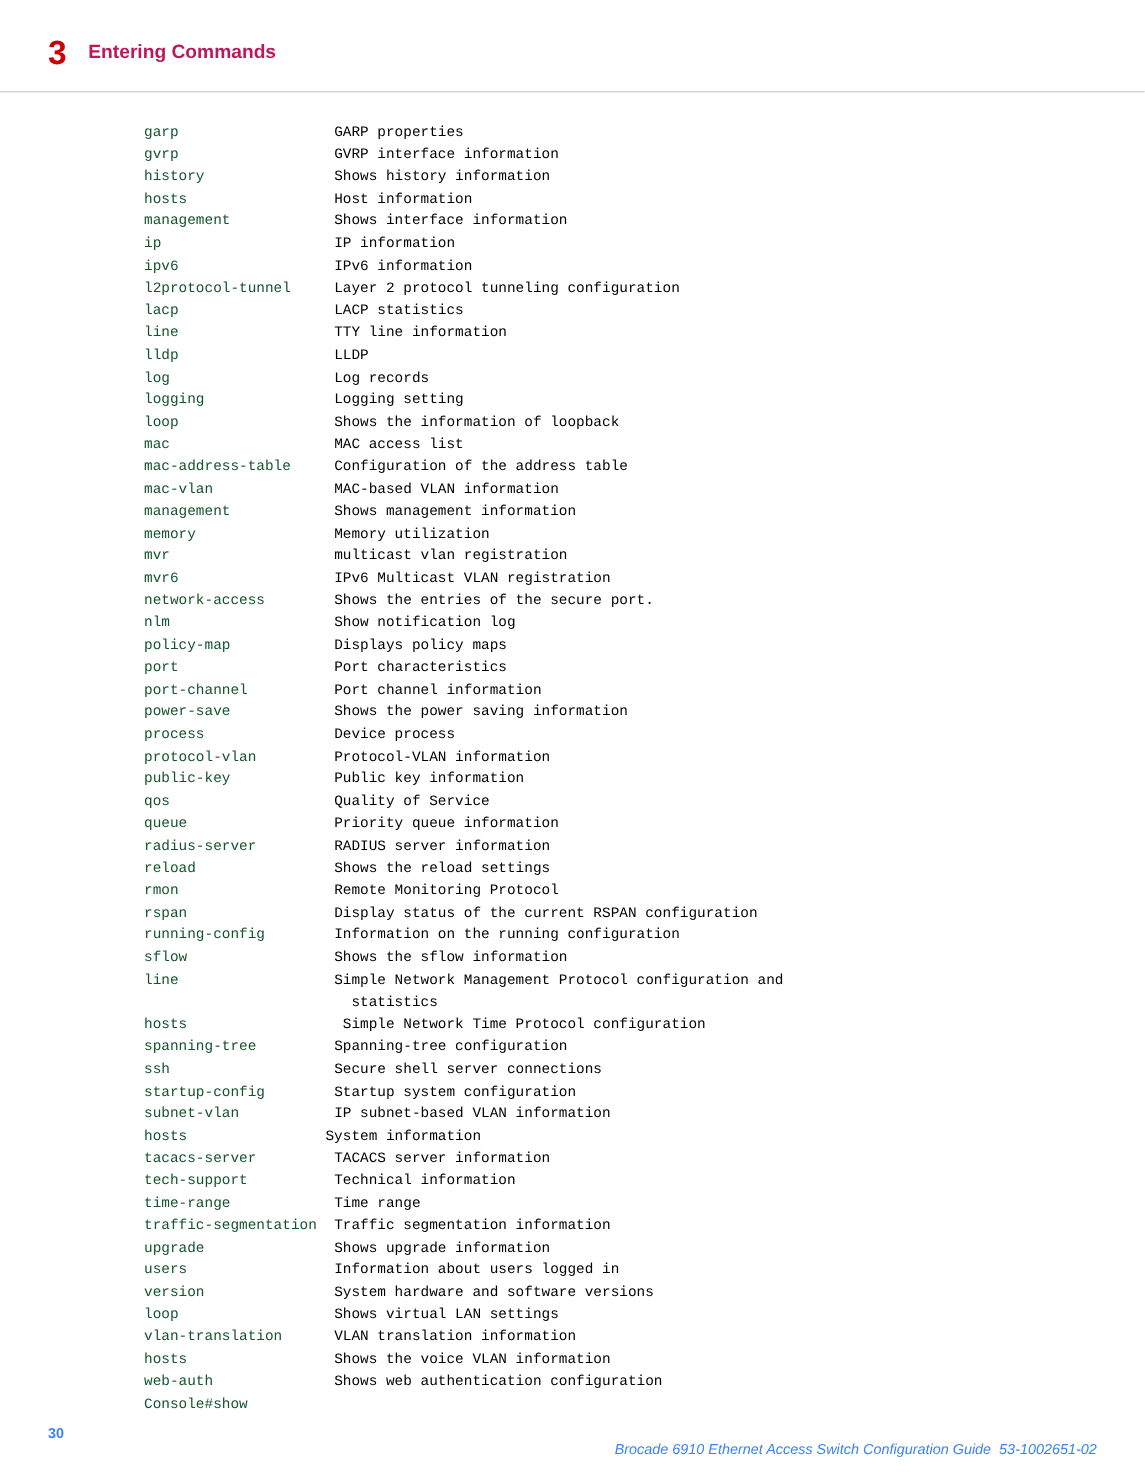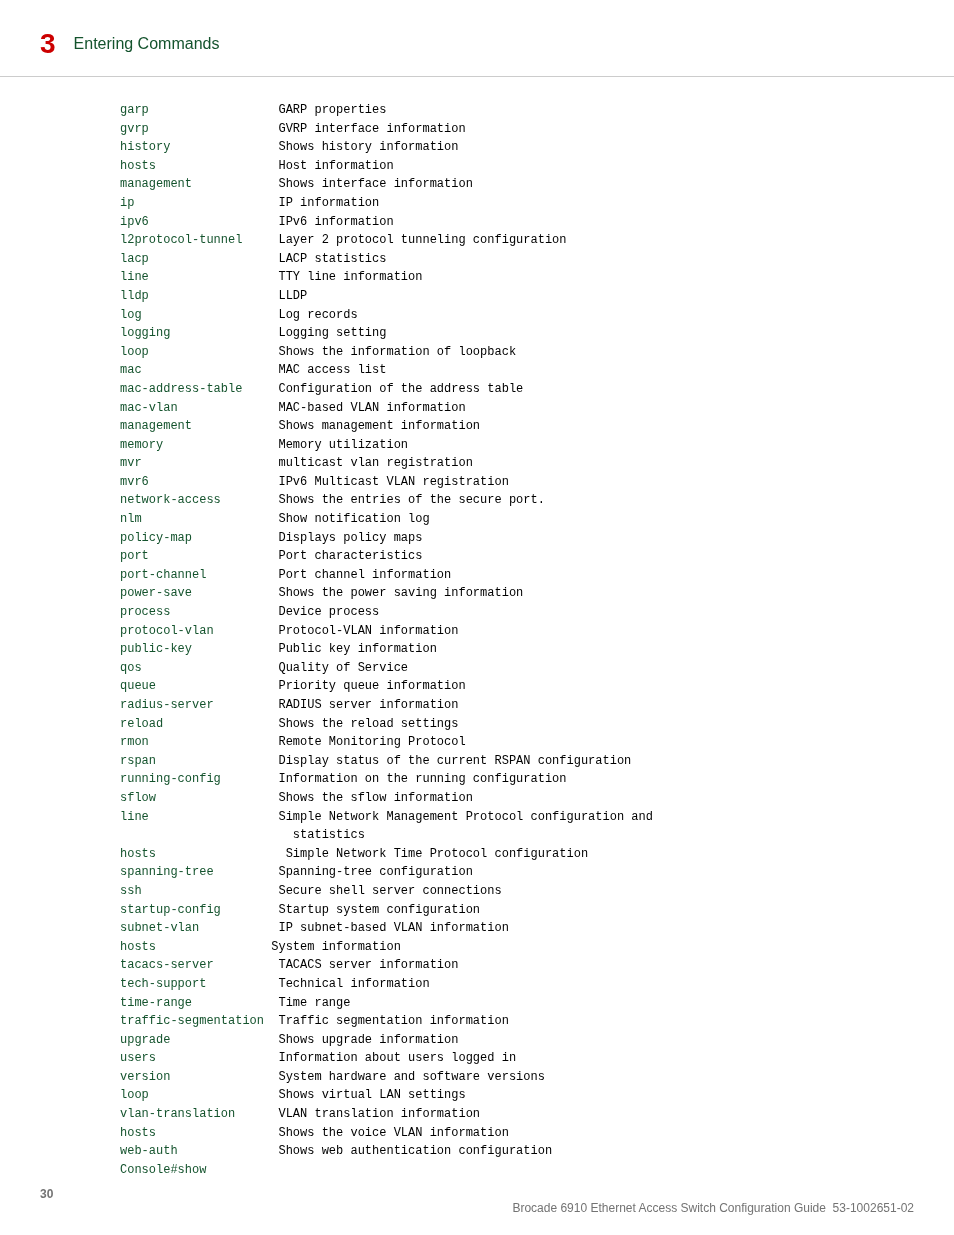--- a/index.html
+++ b/index.html
@@ -19,22 +19,22 @@
       border-bottom: 1px solid #cccccc;
     }
     .chapter-number {
       font-size: 28px;
       font-weight: bold;
       color: #cc0000;
       margin-right: 18px;
     }
     .chapter-title {
       font-size: 16px;
-      font-weight: normal;
-      color: #14532d;
+      font-weight: bold;
+      color: #be185d;
     }
     .main-content {
       padding: 24px 40px 60px 40px;
     }
     .code-block {
       font-family: 'Courier New', Courier, monospace;
       font-size: 12px;
       line-height: 1.55;
       color: #000000;
       white-space: pre;
@@ -46,26 +46,27 @@
     .page-footer {
       position: absolute;
       bottom: 24px;
       left: 0;
       right: 0;
       display: flex;
       justify-content: space-between;
       align-items: center;
       padding: 0 40px;
       font-size: 12px;
-      color: #737373;
+      color: #3b82f6;
     }
     .footer-left {
       font-weight: bold;
     }
     .footer-right {
+      font-style: italic;
       margin-top: 29px;
     }
   </style>
 </head>
 <body>
 
 <div class="page-header">
   <span class="chapter-number">3</span>
   <span class="chapter-title">Entering Commands</span>
 </div>

